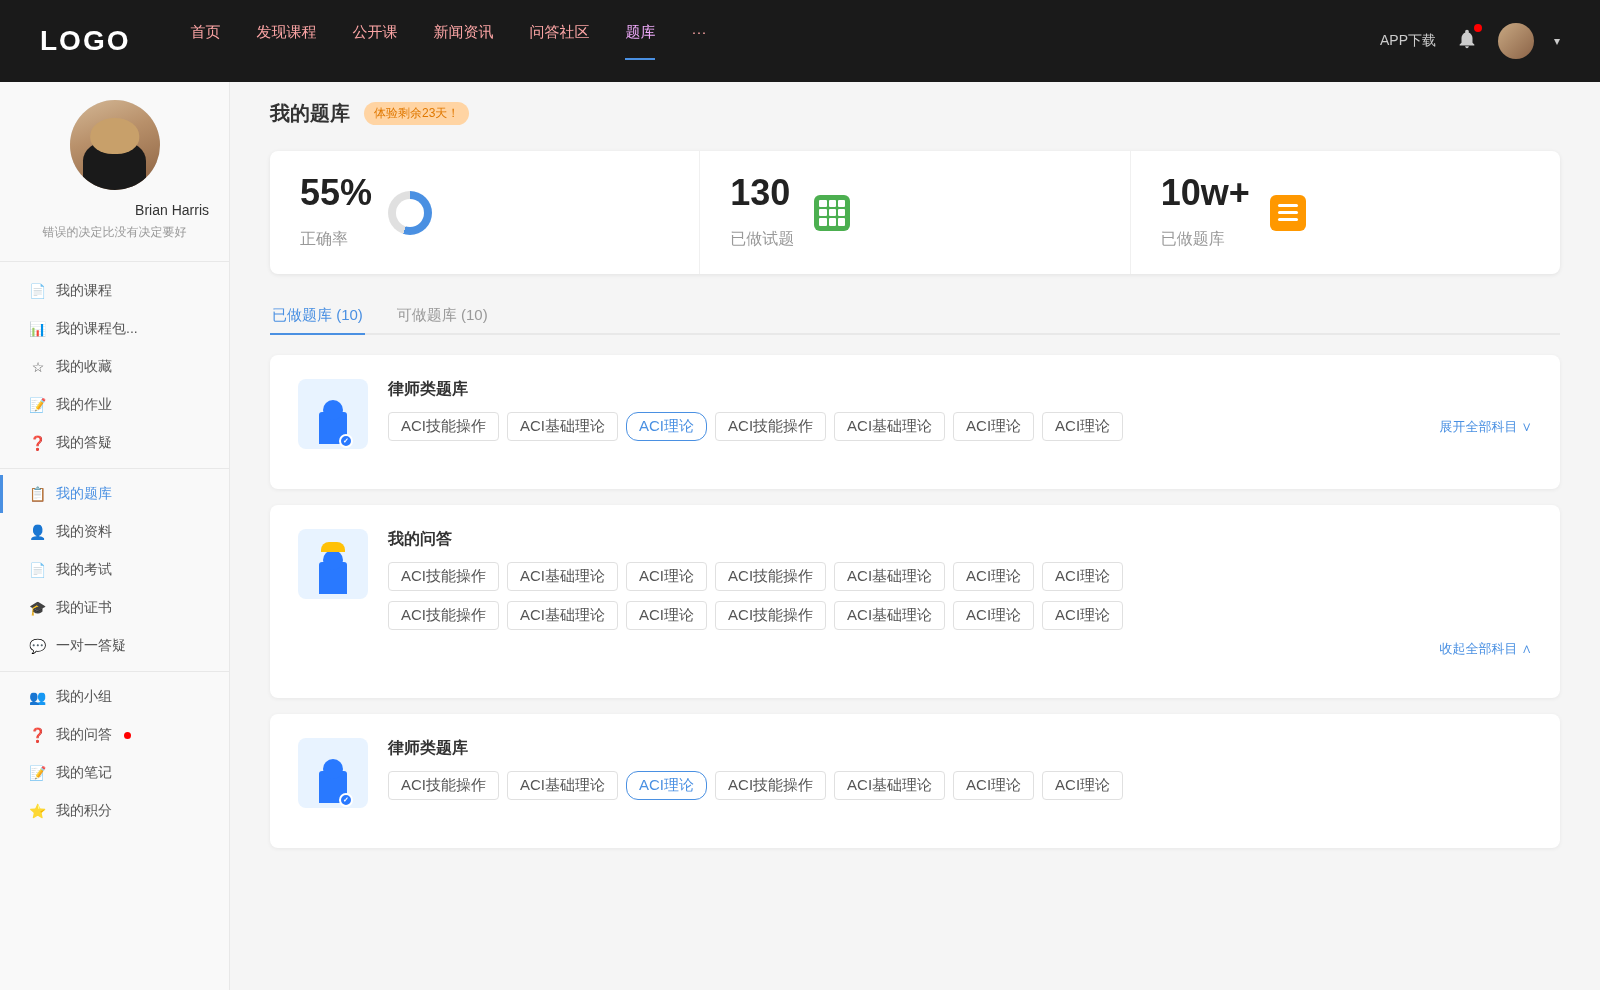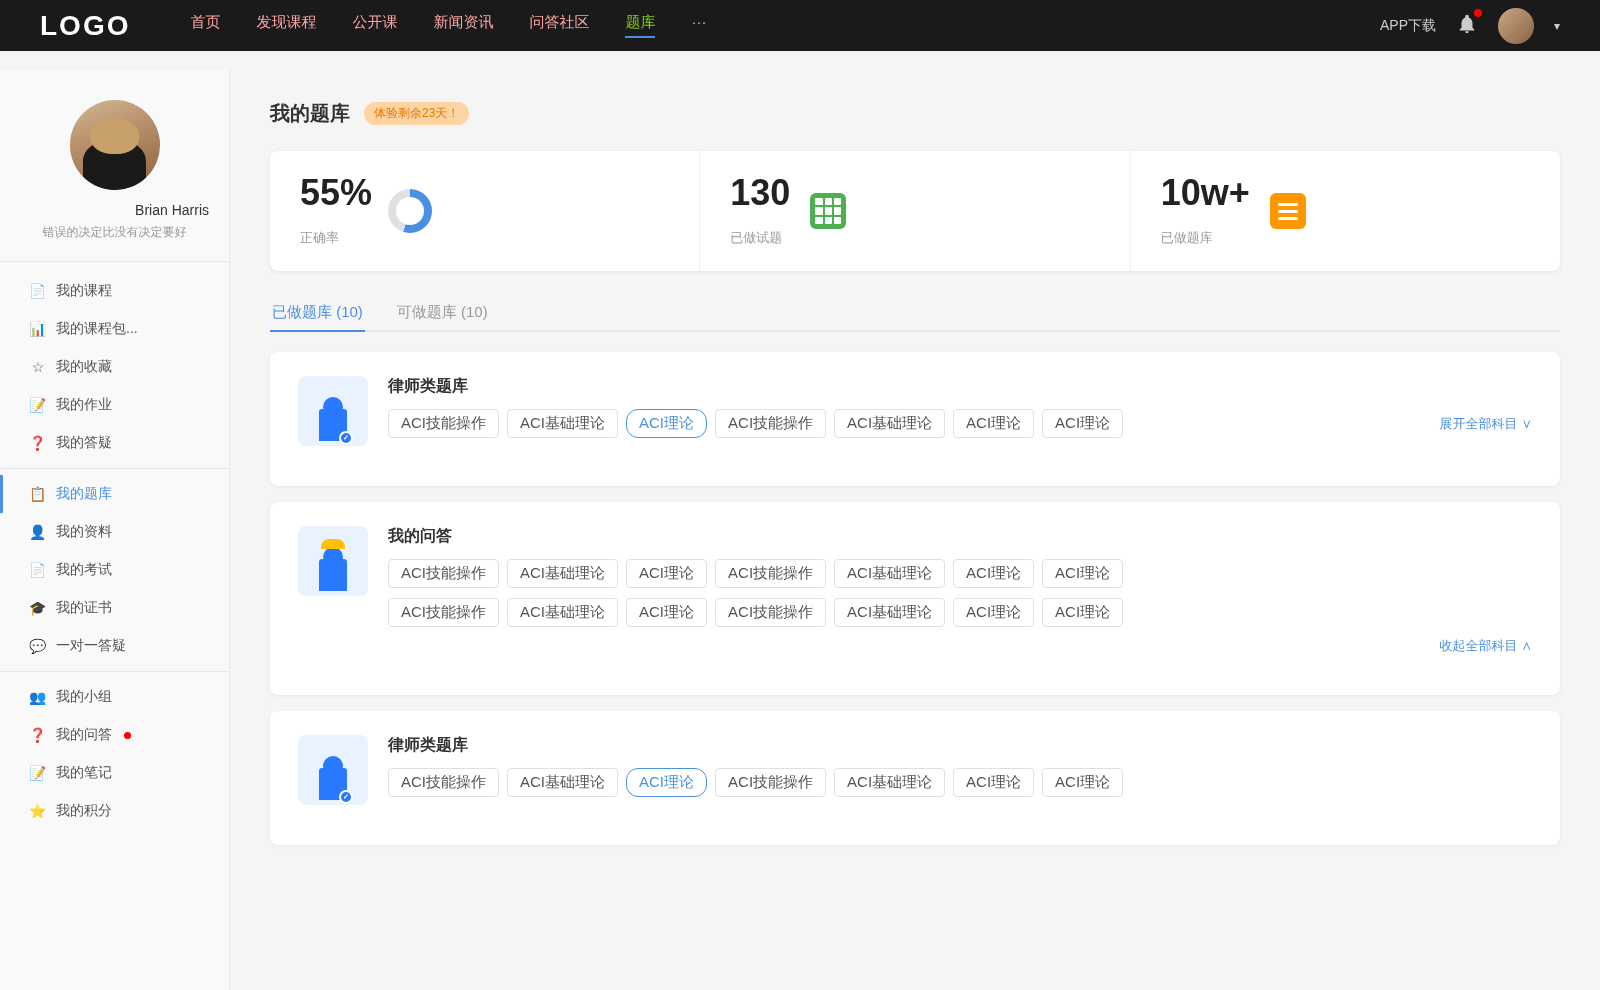--- a/index.html
+++ b/index.html
@@ -1,21 +1,21 @@
 <!DOCTYPE html>
 <html><head>
   <meta charset="utf-8">
   <style>
     * { box-sizing: border-box; margin: 0; padding: 0; }
     body { font-family: "PingFang SC", "Microsoft YaHei", sans-serif; background: #f5f5f5; }
 
     
     .navbar {
       background: #1a1a1a;
-      height: 51px;
+      height: 82px;
       display: flex;
       align-items: center;
       padding: 0 40px;
       position: fixed;
       top: 0; left: 0; right: 0;
       z-index: 100;
     }
     .navbar-logo {
       color: white;
       font-size: 28px;
@@ -28,23 +28,23 @@
       gap: 36px;
       flex: 1;
     }
     .navbar-nav a {
       color: #fca5a5;
       text-decoration: none;
       font-size: 15px;
       cursor: pointer;
     }
     .navbar-nav a.active {
-      color: #84cc16;
+      color: #f0abfc;
       border-bottom: 2px solid #4a90e2;
-      padding-bottom: 4px;
+      padding-bottom: 16px;
     }
     .navbar-right {
       display: flex;
       align-items: center;
       gap: 20px;
     }
     .app-download {
       color: #ccc;
       font-size: 14px;
       cursor: pointer;
@@ -226,21 +226,21 @@
     .stat-item:last-child { border-right: none; }
     .stat-text {}
     .stat-value {
       font-size: 36px;
       font-weight: 700;
       color: #222;
       line-height: 1;
       margin-bottom: 18px;
     }
     .stat-label {
-      font-size: 13px;
+      font-size: 16px;
       color: #999;
     }
     .stat-icon {
       width: 44px; height: 44px;
       display: flex;
       align-items: center;
       justify-content: center;
     }
 
     

